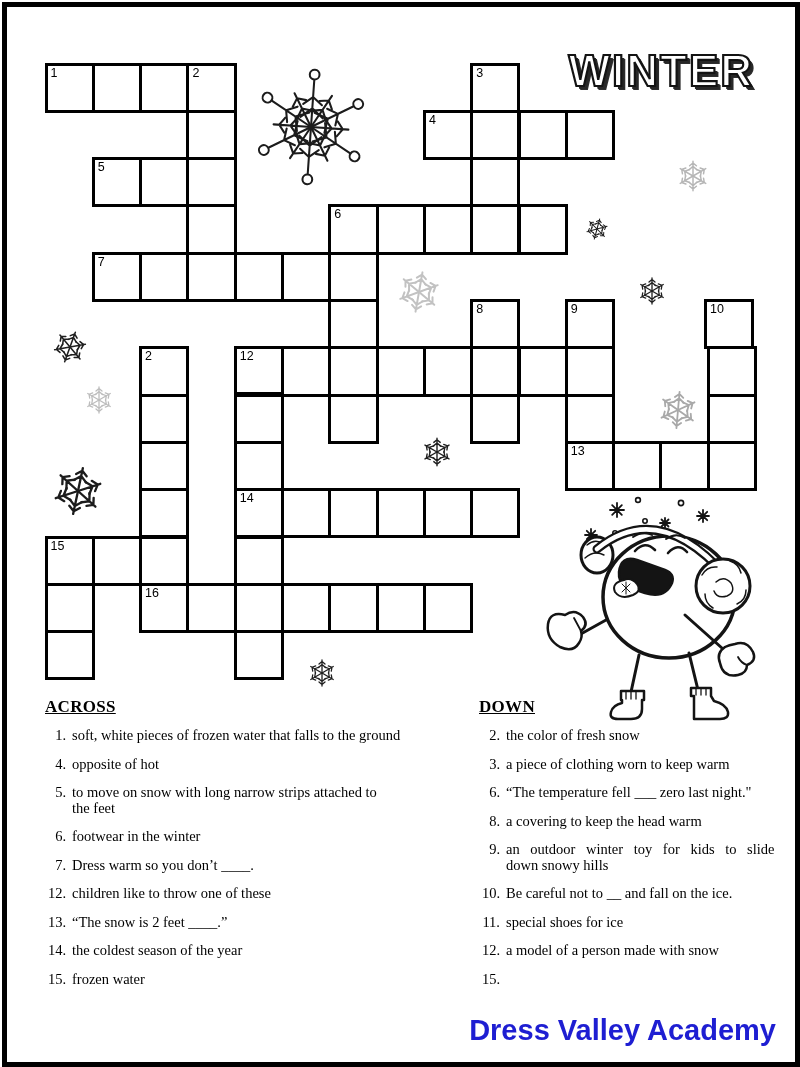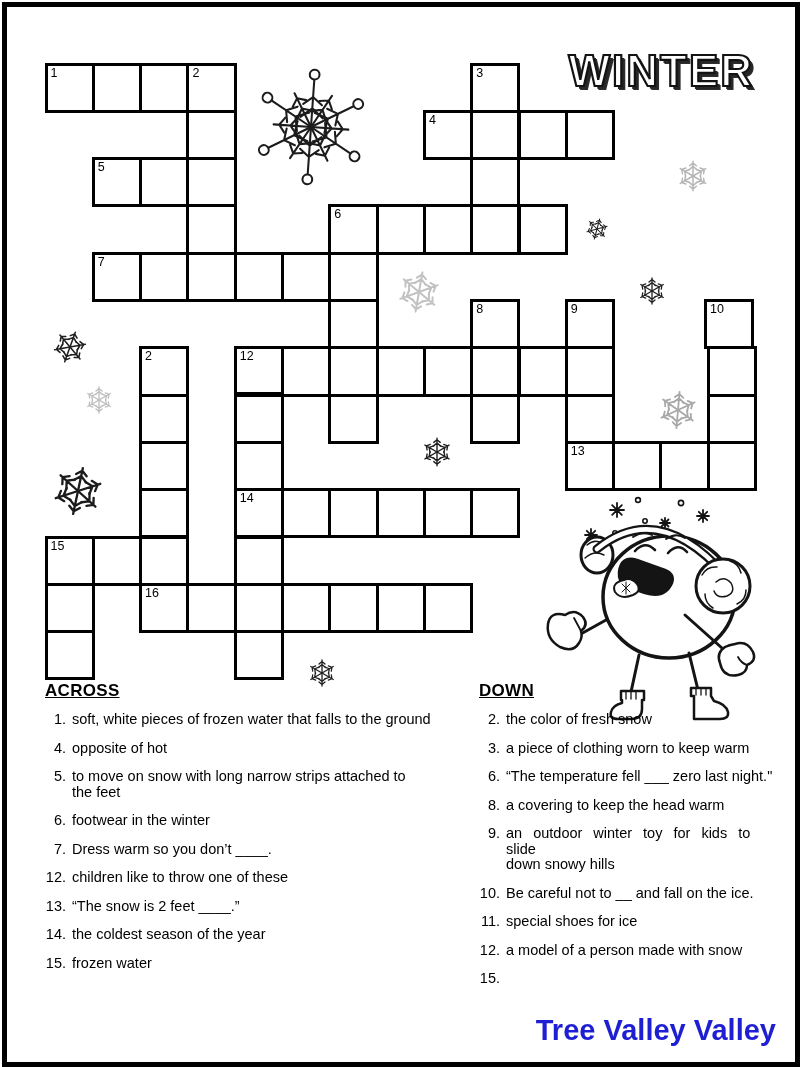--- a/index.html
+++ b/index.html
@@ -17,21 +17,21 @@
   
   .cell{position:absolute;background:#fff;border:3px solid #000;
     box-sizing:border-box;z-index:5;}
   .cell .num{position:absolute;left:3px;top:0px;font-size:12.5px;line-height:15px;
     font-family:"Liberation Sans",sans-serif;}
   
   .snowflake{position:absolute;z-index:2;}
   
   .snowman{position:absolute;left:535px;top:485px;width:230px;height:245px;z-index:7;}
   
-  .clue-block{position:absolute;top:681px;z-index:8;}
+  .clue-block{position:absolute;top:697px;z-index:8;font-family:Liberation Serif, serif;}
   #across-block{left:45px;width:402px;}
   #down-block{left:479px;width:300px;}
   .clue-head{font-size:17px;font-weight:bold;text-decoration:underline;
     letter-spacing:.3px;margin:0 0 11px 0;}
   .clue{display:flex;margin-bottom:13px;font-size:14.5px;line-height:15.5px;}
   .cnum{flex:0 0 21px;width:21px;text-align:right;margin-right:6px;}
   .ctext{display:block;white-space:pre-line;}
   .ctext.stretch::first-line{word-spacing:7px;}
   .footer{position:absolute;top:1014px;right:24px;z-index:9;
     font-size:29px;font-weight:bold;color:#1e1ed2;}
@@ -397,13 +397,13 @@
       <div class="clue">
         <span class="cnum">12.</span>
         <span class="ctext">a model of a person made with snow</span>
       </div>
       <div class="clue">
         <span class="cnum">15.</span>
       </div>
     </div>
 </div>
 
-<div class="footer">Tree Valley Valley</div>
+<div class="footer">Dress Valley Academy</div>
 
 </body></html>

